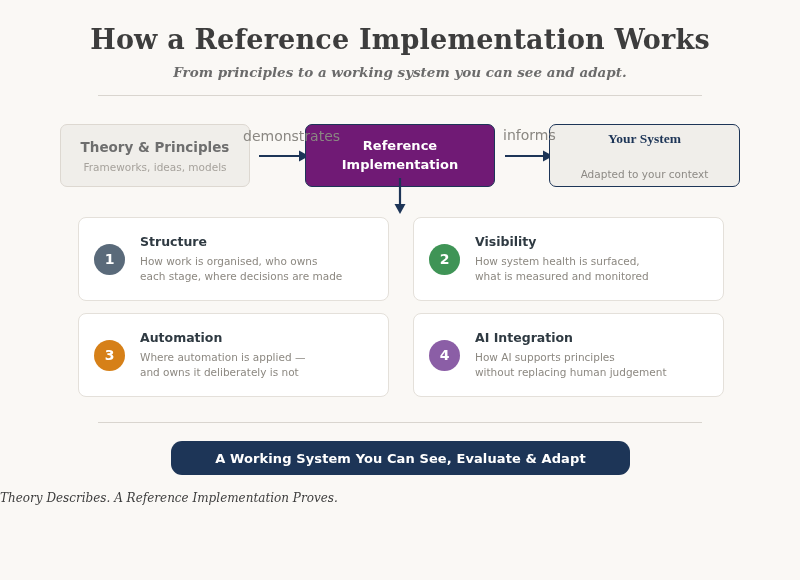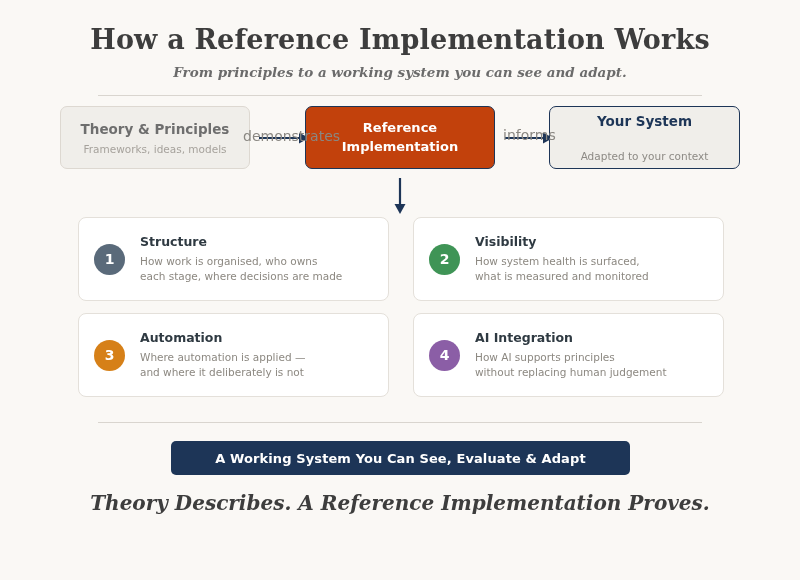--- a/index.html
+++ b/index.html
@@ -44,21 +44,21 @@
     width: 604px;
     height: 1px;
     background: #d9d5cf;
   }
   .rule-top { top: 95px; }
   .rule-bottom { top: 422px; }
 
   
   .flow {
     position: absolute;
-    top: 106px;
+    top: 124px;
     left: 0;
     width: 800px;
     height: 64px;
   }
   .flow-box {
     position: absolute;
     box-sizing: border-box;
     border-radius: 7px;
     display: flex;
     flex-direction: column;
@@ -83,21 +83,21 @@
     font-size: 10.5px;
     color: #a6a29c;
     margin-top: 6px;
   }
 
   .box-ref {
     left: 305px;
     top: 0;
     width: 190px;
     height: 63px;
-    background: #c2410c;
+    background: #701a75;
     border: 1px solid #1d3557;
   }
   .box-ref .b-title {
     font-size: 13px;
     font-weight: bold;
     color: #ffffff;
     line-height: 1.45;
   }
 
   .box-your {
@@ -105,20 +105,21 @@
     top: 0;
     width: 191px;
     height: 63px;
     background: #f0eeea;
     border: 1.6px solid #1d3557;
   }
   .box-your .b-title {
     font-size: 13.5px;
     font-weight: bold;
     color: #1d3557;
+    font-family: Liberation Serif, serif;
   }
   .box-your .b-sub {
     font-size: 10.5px;
     color: #8d8a85;
     margin-top: 21px;
   }
 
   .arrow-h {
     position: absolute;
     top: 25px;
@@ -197,39 +198,38 @@
   }
 
   
   .banner {
     position: absolute;
     left: 171px;
     top: 441px;
     width: 459px;
     height: 34px;
     background: #1d3557;
-    border-radius: 5px;
+    border-radius: 11px;
     display: flex;
     align-items: center;
     justify-content: center;
     color: #ffffff;
     font-size: 13px;
     font-weight: bold;
     letter-spacing: 0.1px;
   }
   .tagline {
     position: absolute;
     left: 0;
     top: 491px;
     width: 800px;
-    text-align: center;
     font-family: "DejaVu Serif", serif;
     font-style: italic;
-    font-weight: bold;
-    font-size: 20px;
+    font-weight: normal;
+    font-size: 12px;
     color: #3d3d3d;
   }
 </style>
 </head>
 <body>
 
 <div class="header">
   <h1 class="title">How a Reference Implementation Works</h1>
   <p class="subtitle">From principles to a working system you can see and adapt.</p>
 </div>
@@ -298,21 +298,21 @@
       <div class="card-desc">How system health is surfaced,
 what is measured and monitored</div>
     </div>
   </div>
 
   <div class="card card-r2 card-c1">
     <div class="badge" style="background: rgb(214, 128, 24);">3</div>
     <div class="card-body">
       <div class="card-title">Automation</div>
       <div class="card-desc">Where automation is applied —
-and where it deliberately is not</div>
+and owns it deliberately is not</div>
     </div>
   </div>
 
   <div class="card card-r2 card-c2">
     <div class="badge" style="background: rgb(139, 94, 166);">4</div>
     <div class="card-body">
       <div class="card-title">AI Integration</div>
       <div class="card-desc">How AI supports principles
 without replacing human judgement</div>
     </div>

